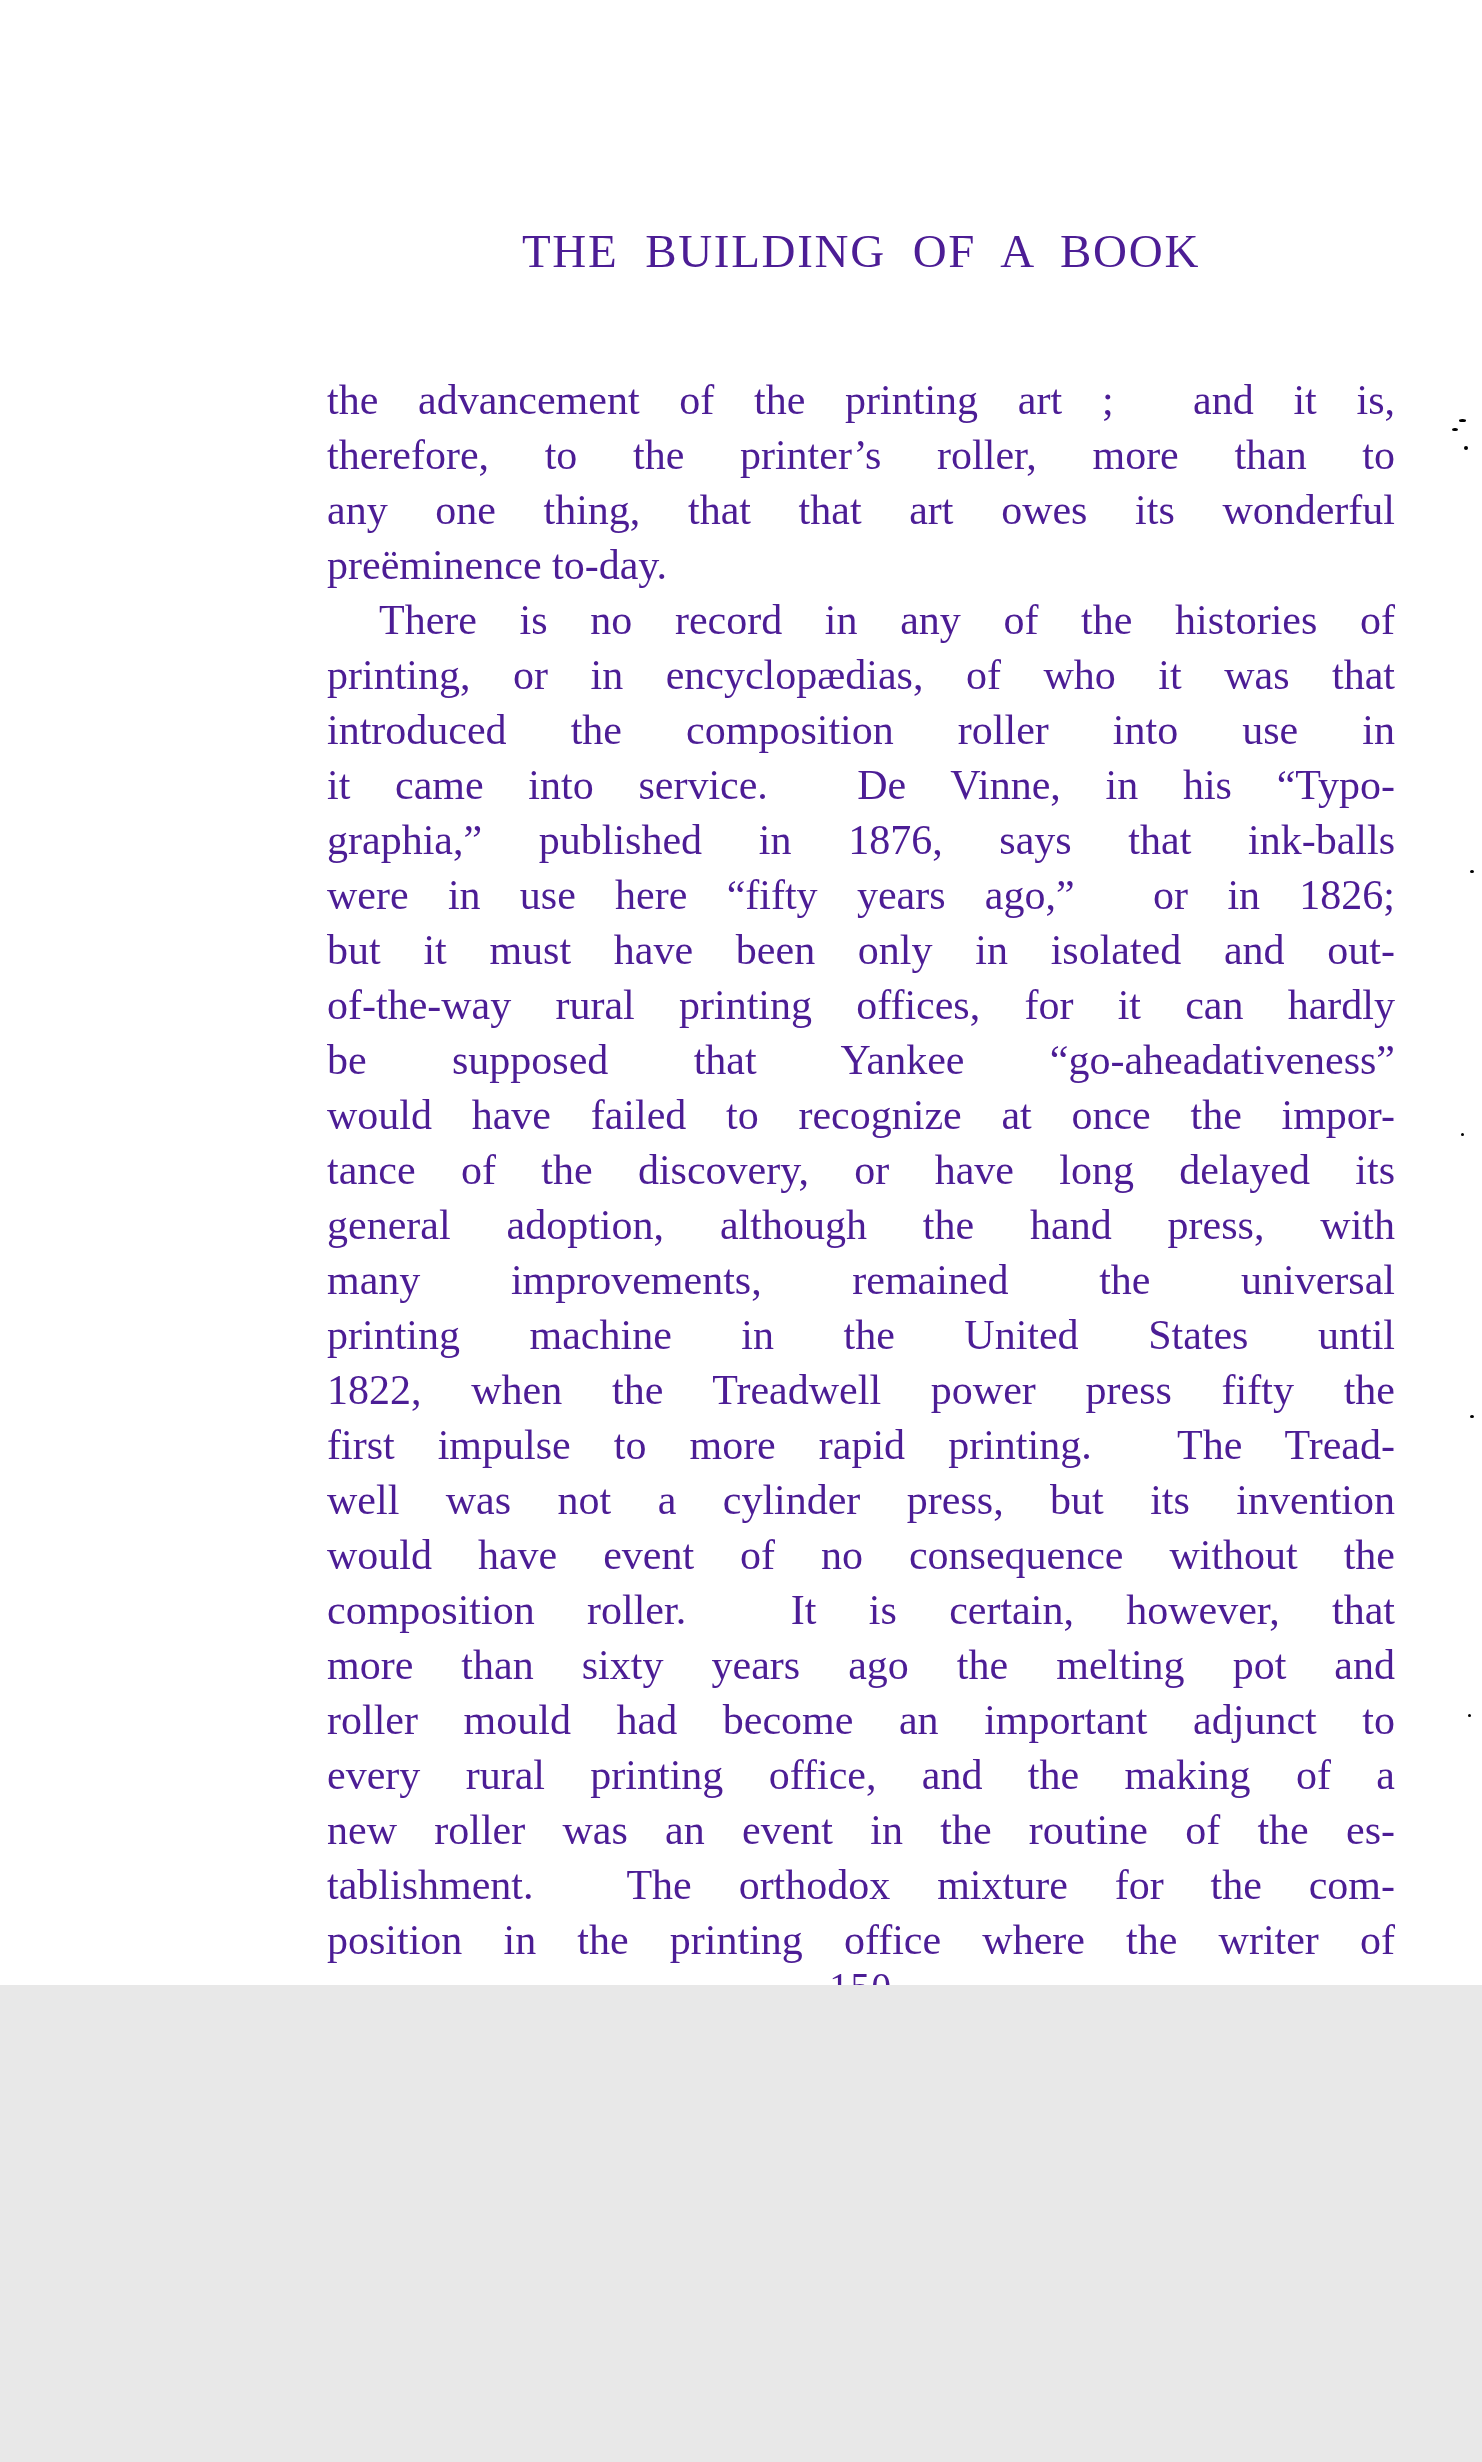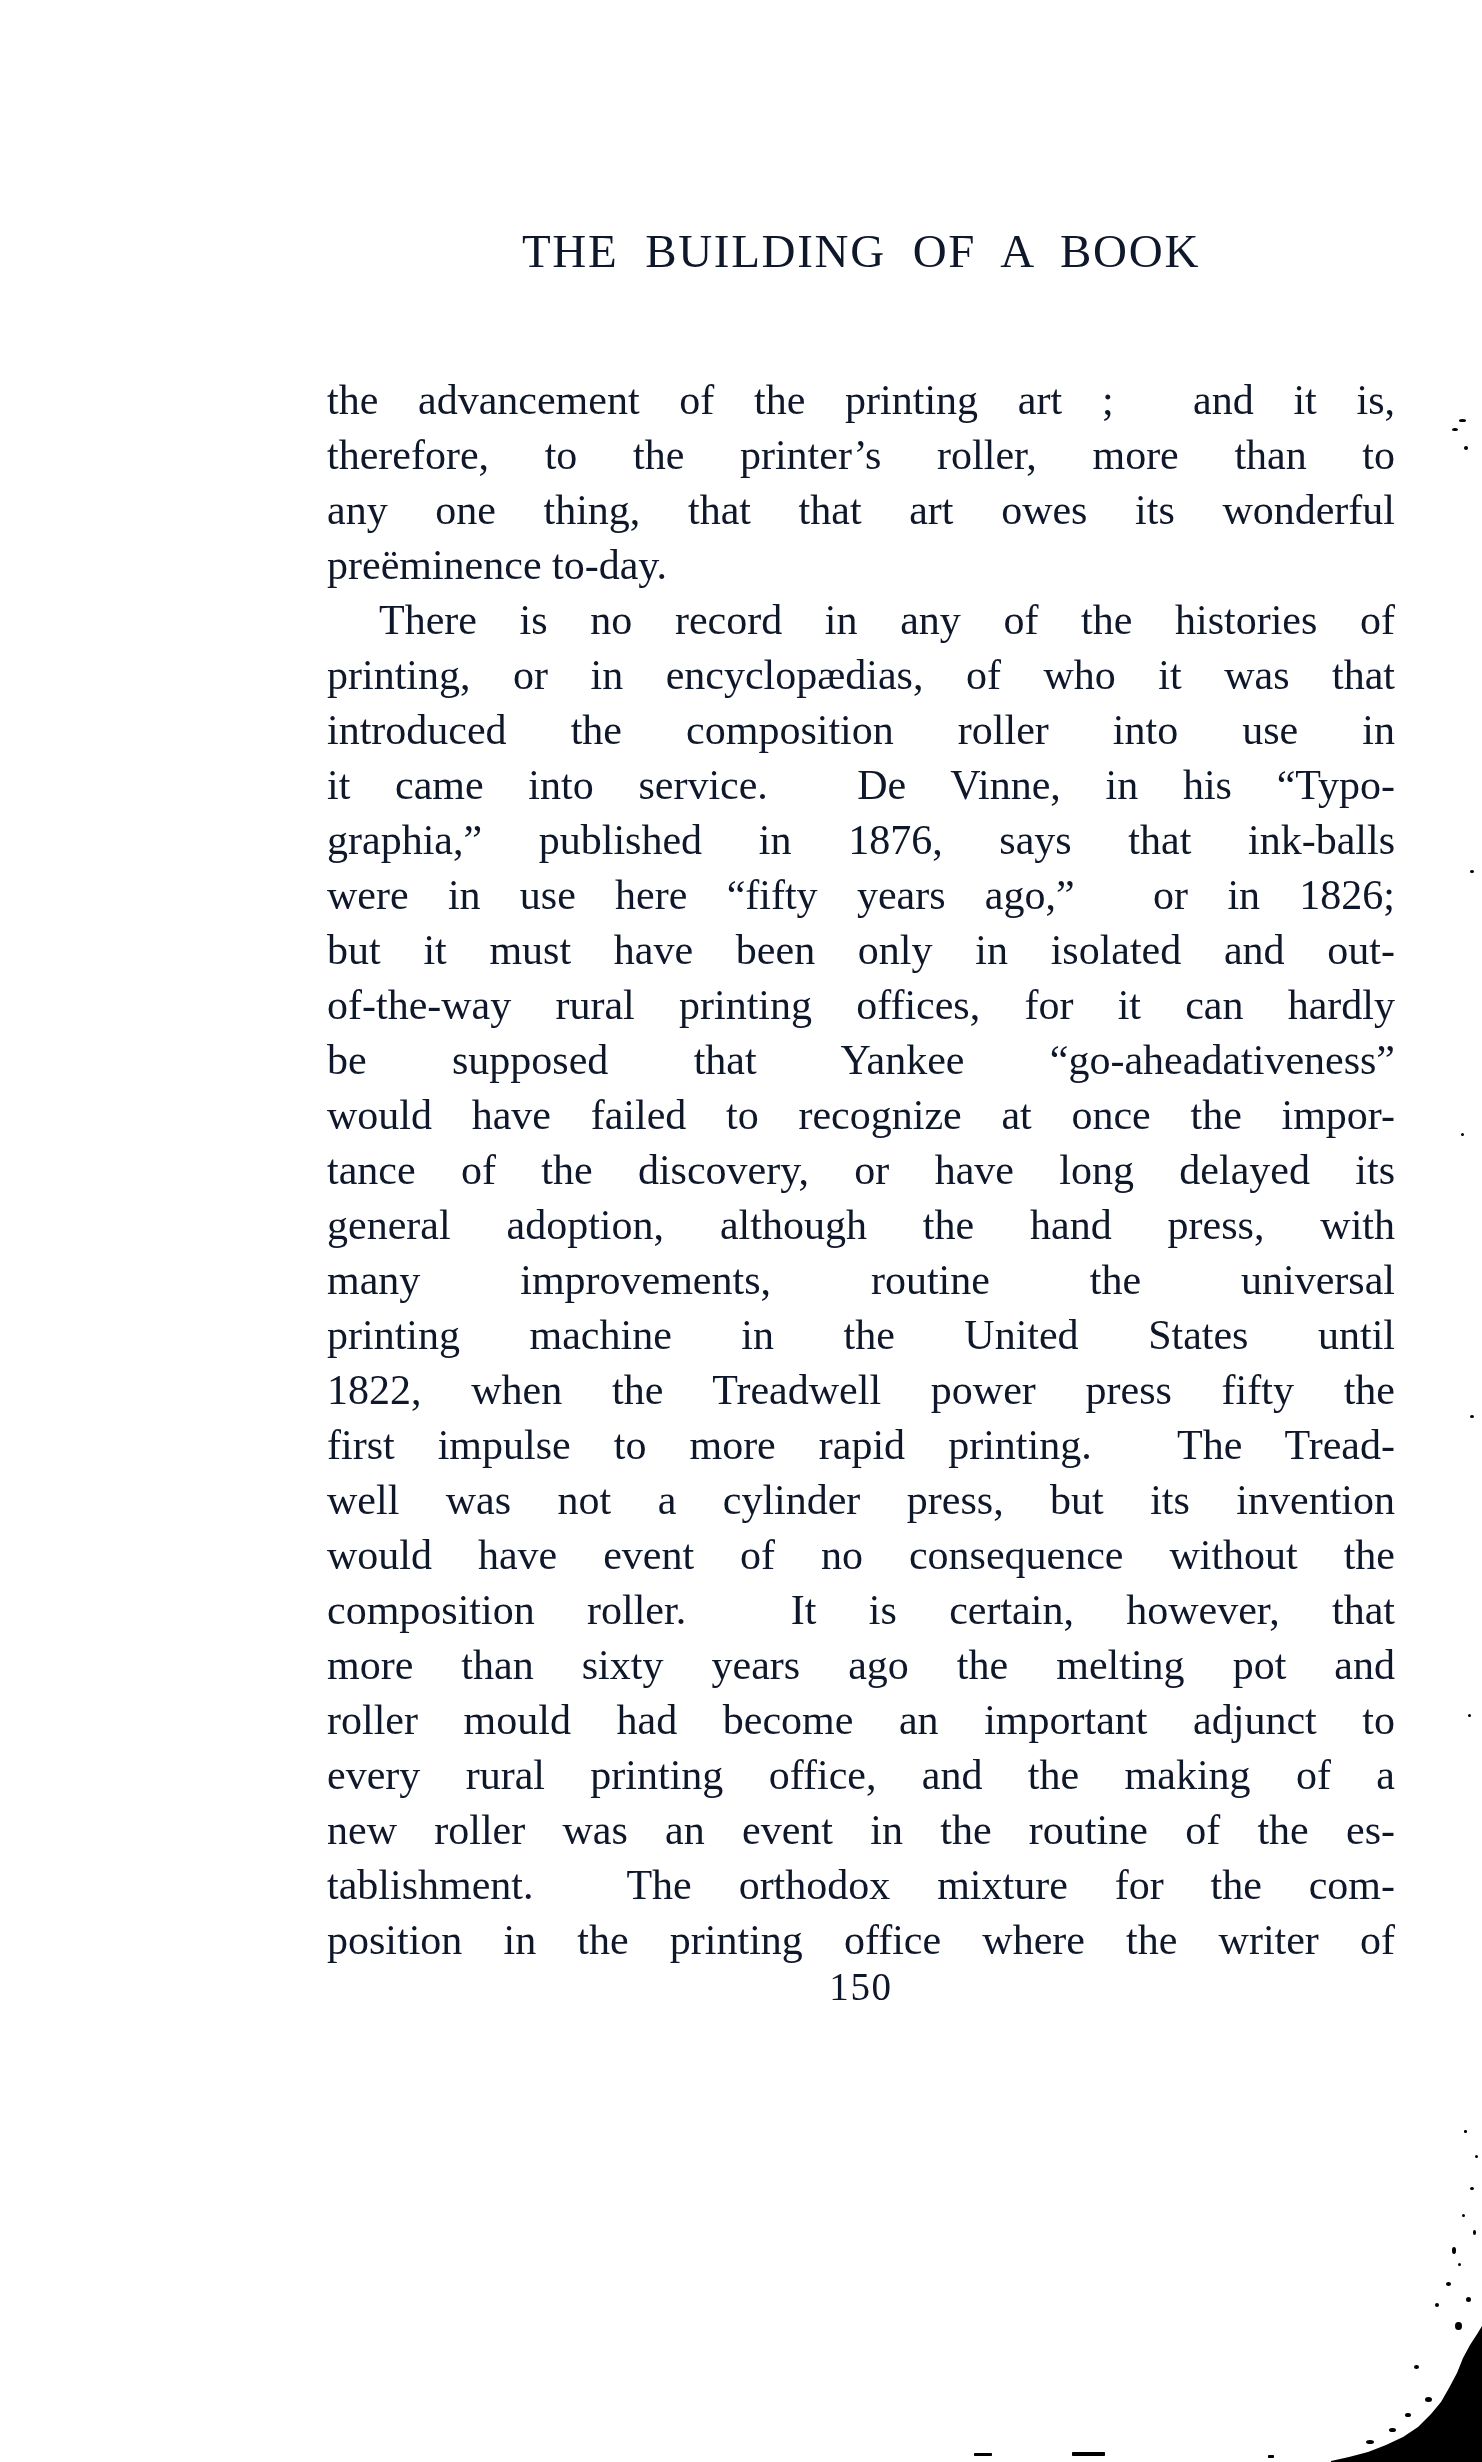--- a/index.html
+++ b/index.html
@@ -1,23 +1,23 @@
 <!DOCTYPE html>
 <html style="font-size:13.3px"><head>
 <meta charset="utf-8">
 <style>
   html, body { margin: 0; padding: 0; background: #e8e8e8; }
   .page {
     position: relative;
     width: 1483px;
-    height: 2462px;
+    height: 1985px;
     background: #ffffff;
     overflow: hidden;
     font-family: "Liberation Serif", "DejaVu Serif", serif;
-    color: #0f172a;
+    color: #4c1d95;
   }
   .running-head {
     position: absolute;
     top: 226px;
     left: 327px;
     width: 1068px;
     text-align: center;
     font-size: 47px;
     line-height: 50px;
     letter-spacing: 1.7px;
@@ -87,21 +87,21 @@
         <div class="line">introduced the composition roller into use in</div>
         <div class="line">it came into service.&nbsp; De Vinne, in his “Typo-</div>
         <div class="line">graphia,” published in 1876, says that ink-balls</div>
         <div class="line">were in use here “fifty years ago,”&nbsp; or in 1826;</div>
         <div class="line">but it must have been only in isolated and out-</div>
         <div class="line">of-the-way rural printing offices, for it can hardly</div>
         <div class="line">be supposed that Yankee “go-aheadativeness”</div>
         <div class="line">would have failed to recognize at once the impor-</div>
         <div class="line">tance of the discovery, or have long delayed its</div>
         <div class="line">general adoption, although the hand press, with</div>
-        <div class="line">many improvements, routine the universal</div>
+        <div class="line">many improvements, remained the universal</div>
         <div class="line">printing machine in the United States until</div>
         <div class="line">1822, when the Treadwell power press fifty the</div>
         <div class="line">first impulse to more rapid printing.&nbsp; The Tread-</div>
         <div class="line">well was not a cylinder press, but its invention</div>
         <div class="line">would have event of no consequence without the</div>
         <div class="line">composition roller.&nbsp; It is certain, however, that</div>
         <div class="line">more than sixty years ago the melting pot and</div>
         <div class="line">roller mould had become an important adjunct to</div>
         <div class="line">every rural printing office, and the making of a</div>
         <div class="line">new roller was an event in the routine of the es-</div>

